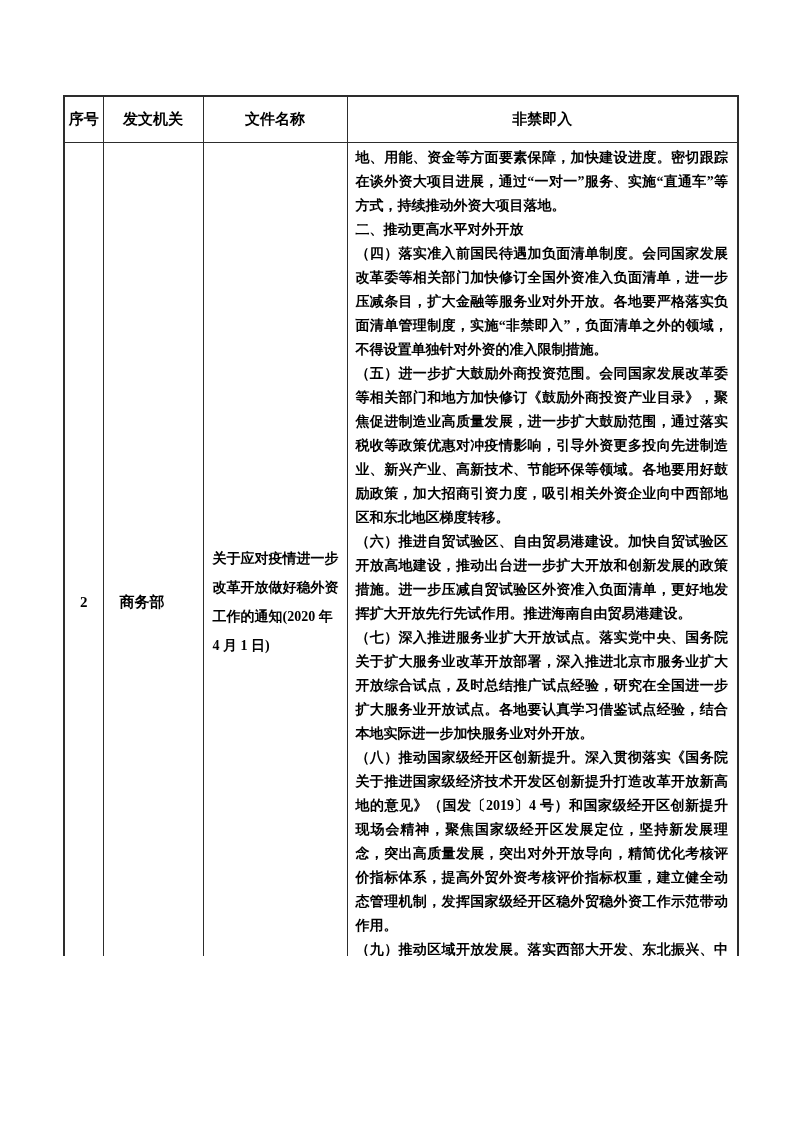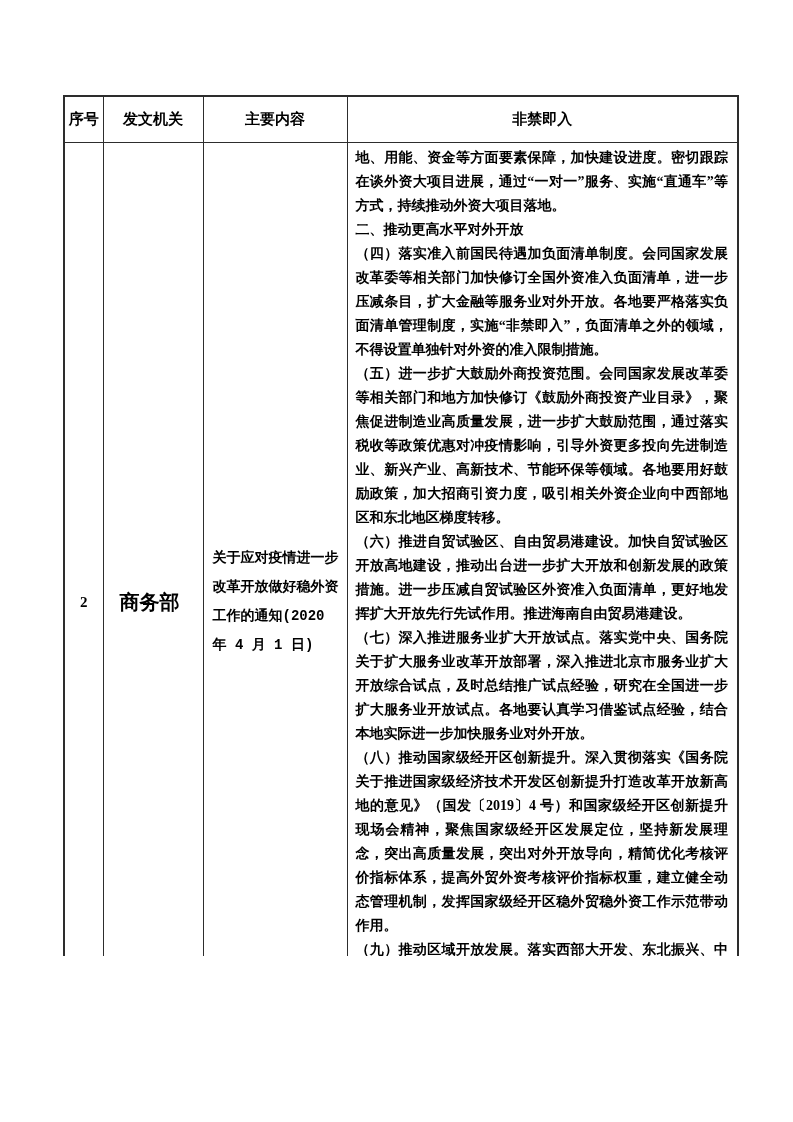--- a/index.html
+++ b/index.html
@@ -40,32 +40,31 @@
   }
   
   tr.body-row { height: 879px; }
   td.cell-no {
     text-align: center;
     vertical-align: middle;
     font-size: 15px;
   }
   td.cell-agency {
     vertical-align: middle;
-    font-size: 20px;
+    font-size: 15px;
     padding-left: 16px;
     text-align: left;
   }
   td.cell-title {
     vertical-align: middle;
     font-size: 14px;
     line-height: 29px;
     padding: 6px 7px 6px 9px;
     text-align: left;
     word-break: break-all;
-    font-family: Liberation Mono, monospace;
   }
   td.cell-content {
     vertical-align: top;
     padding: 3px 9px 4px 8px;
     font-size: 14px;
     line-height: 24px;
     text-align: justify;
   }
   td.cell-content p {
     text-align: justify;
@@ -92,21 +91,21 @@
     <colgroup>
       <col style="width:39px">
       <col style="width:100px">
       <col style="width:144px">
       <col style="width:391px">
     </colgroup>
     <tbody>
         <tr class="header-row">
       <th>序号</th>
       <th>发文机关</th>
-      <th>主要内容</th>
+      <th>文件名称</th>
       <th>非禁即入</th>
     </tr>
     <tr class="body-row">
       <td class="cell-no">2</td>
       <td class="cell-agency">商务部</td>
       <td class="cell-title">关于应对疫情进一步改革开放做好稳外资工作的通知(2020 年 4 月 1 日)</td>
       <td class="cell-content">
         <p>地、用能、资金等方面要素保障，加快建设进度。密切跟踪在谈外资大项目进展，通过“一对一”服务、实施“直通车”等方式，持续推动外资大项目落地。</p>
         <p>二、推动更高水平对外开放</p>
         <p>（四）落实准入前国民待遇加负面清单制度。会同国家发展改革委等相关部门加快修订全国外资准入负面清单，进一步压减条目，扩大金融等服务业对外开放。各地要严格落实负面清单管理制度，实施“非禁即入”，负面清单之外的领域，不得设置单独针对外资的准入限制措施。</p>

